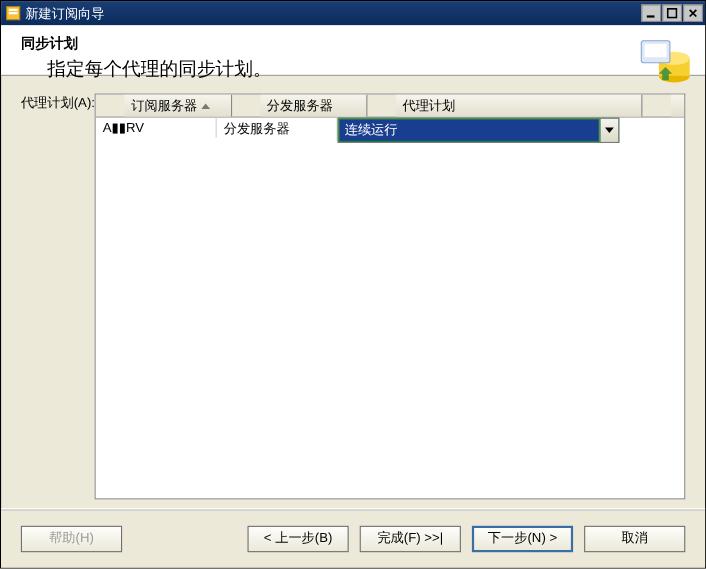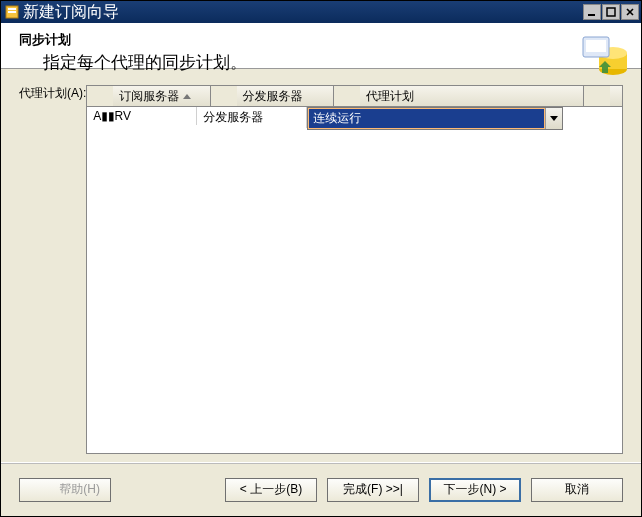--- a/index.html
+++ b/index.html
@@ -20,21 +20,21 @@
     position: relative;
   }
   
   .titlebar {
     height: 22px;
     background: linear-gradient(to bottom, #1a3e75 0%, #0b2b5c 100%);
     color: #fff;
     display: flex;
     align-items: center;
     padding: 0 2px 0 4px;
-    font-size: 16px;
+    font-size: 12px;
     box-sizing: border-box;
   }
   .titlebar .app-icon {
     width: 14px;
     height: 14px;
     margin-right: 4px;
     display: inline-flex;
     align-items: center;
     justify-content: center;
   }
@@ -166,21 +166,21 @@
   .gr-cell.col1 { width: 110px; }
   .gr-cell.col2 { width: 110px; }
   .gr-cell.col3 { width: 256px; padding:0; border-right: none;}
   .combo {
     width: 100%;
     height: 100%;
     display:flex;
     align-items:stretch;
     border: 1px solid #7a7a7a;
     box-sizing: border-box;
-    background:#fdba74;
+    background:#15803d;
   }
   .combo .combo-text {
     flex:1;
     background:#1a3e8f;
     color:#fff;
     padding: 1px 4px;
     display:flex;
     align-items:center;
     margin:1px;
     font-size:12px;
@@ -223,21 +223,20 @@
     padding: 0 10px;
     box-sizing: border-box;
     cursor: default;
   }
   .btn.default-btn {
     border: 2px solid #3a6ea5;
     padding: 0 9px;
   }
   .btn:disabled {
     color:#9a9a9a;
-    text-align:right;
   }
 </style>
 </head>
 <body>
 
 <div class="window">
 
   <div class="titlebar">
     <span class="app-icon">
       <svg width="14" height="14" viewBox="0 0 14 14">

